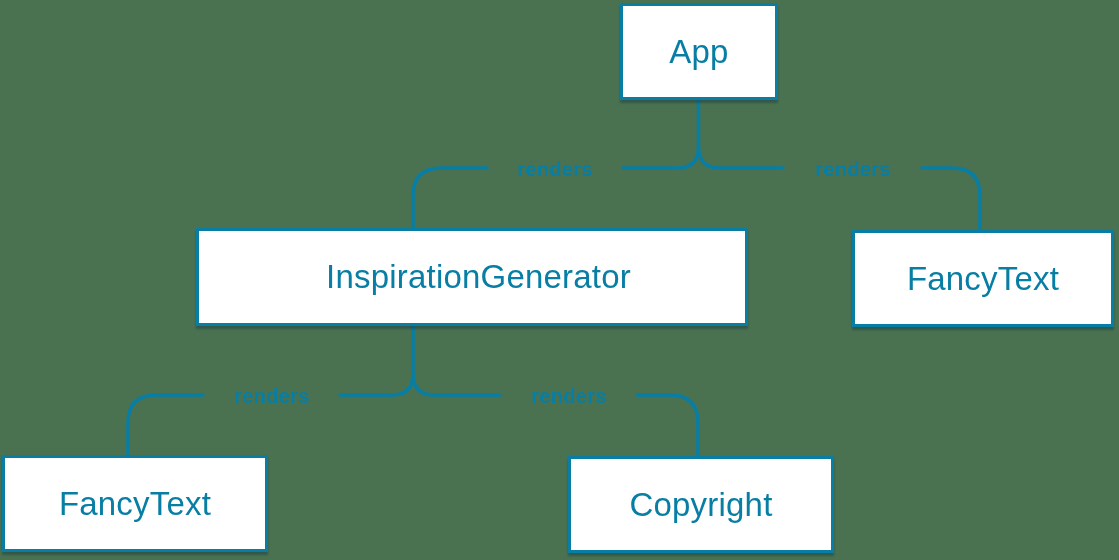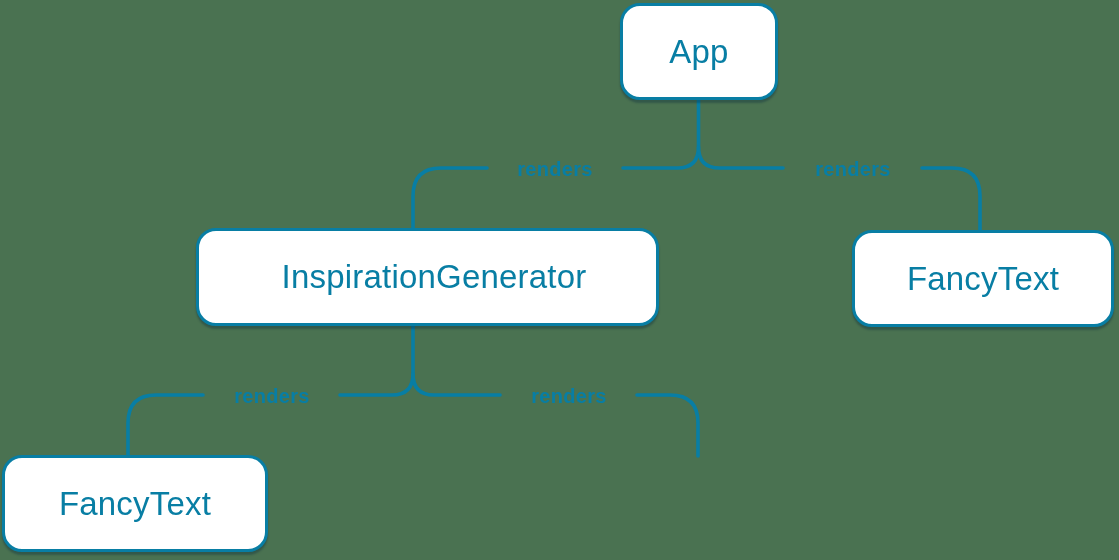--- a/index.html
+++ b/index.html
@@ -15,31 +15,31 @@
   }
   .canvas{position:relative;width:1119px;height:560px;}
   svg.wires{position:absolute;left:0;top:0;width:1119px;height:560px;}
   svg.wires path{
     fill:none;stroke:var(--accent);stroke-width:3.6;stroke-linecap:round;
   }
   .node{
     position:absolute;
     background:var(--node-fill);
     border:3px solid var(--accent);
-    border-radius:20px;
+    border-radius:0;
     box-shadow:0 3px 2px rgba(10,40,60,0.35);
     display:flex;align-items:center;justify-content:center;
     color:var(--accent);
     font-size:33px;
     font-weight:500;
     letter-spacing:0.2px;
     box-sizing:border-box;
   }
   .node-app            {left:620px; top:3px;   width:158px; height:97px;}
-  .node-inspiration    {left:196px; top:228px; width:463px; height:98px;padding-left:13px;}
+  .node-inspiration    {left:196px; top:228px; width:552px; height:98px;padding-left:13px;}
   .node-fancy-top      {left:852px; top:230px; width:262px; height:97px;}
   .node-fancy-bottom   {left:2px;   top:455px; width:266px; height:97px;}
   .node-copyright      {left:568px; top:456px; width:266px; height:97px;}
   .edge-label{
     position:absolute;
     transform:translate(-50%,-50%);
     color:var(--accent);
     font-size:20px;
     font-weight:700;
     letter-spacing:0.3px;
@@ -79,19 +79,22 @@
   </div>
 
   <div class="node node-fancy-top">
     <span>FancyText</span>
   </div>
 
   <div class="node node-fancy-bottom">
     <span>FancyText</span>
   </div>
 
+  <div class="node node-copyright">
+    <span>Copyright</span>
+  </div>
 
   <span class="edge-label edge-label-1">renders</span>
   <span class="edge-label edge-label-2">renders</span>
   <span class="edge-label edge-label-3">renders</span>
   <span class="edge-label edge-label-4">renders</span>
 
 </div>
 
 </body></html>

